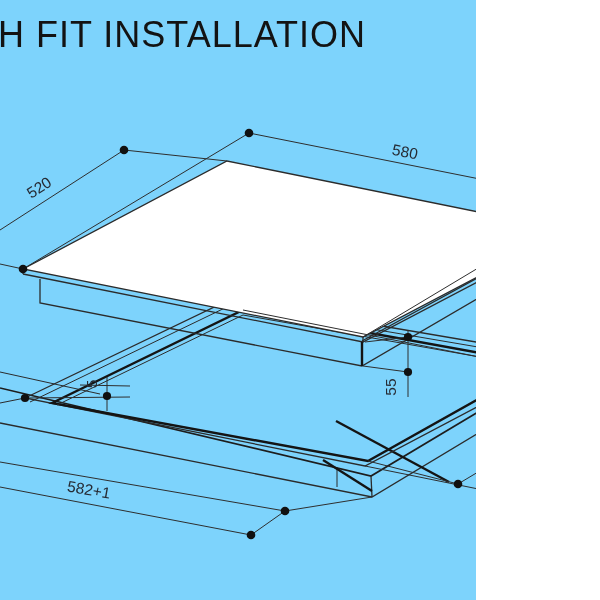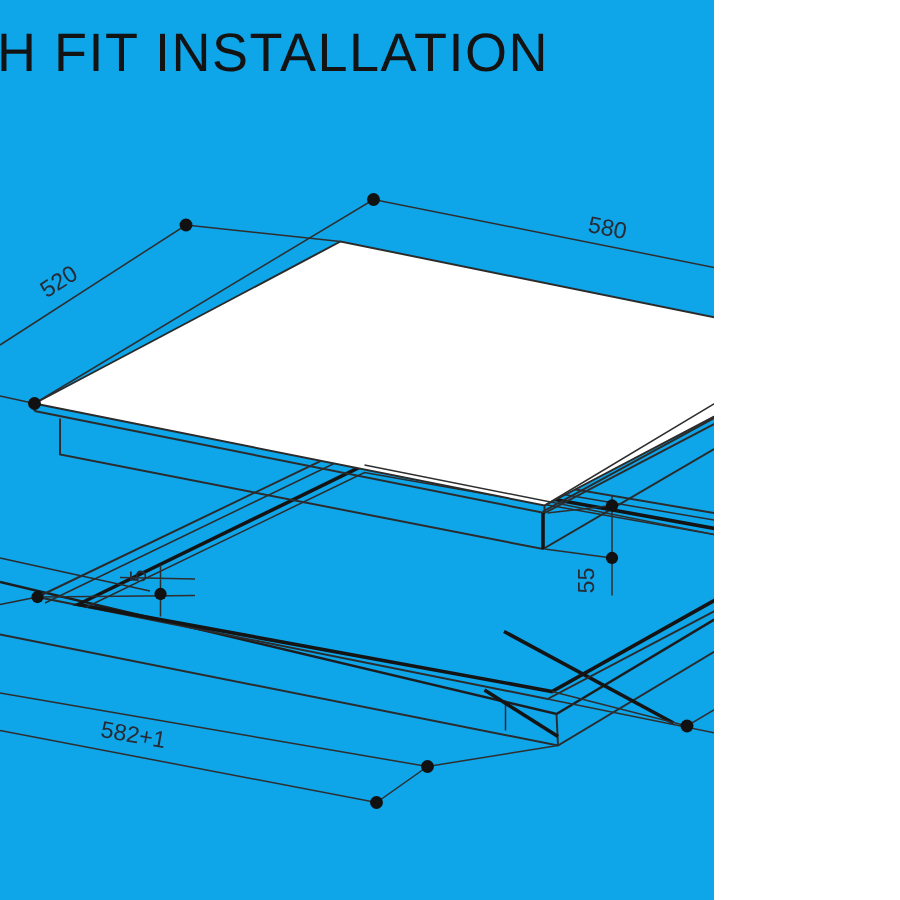--- a/index.html
+++ b/index.html
@@ -1,16 +1,16 @@
 <!DOCTYPE html>
 <html><head>
 <meta charset="utf-8">
 <style>
   html,body{margin:0;padding:0;background:#ffffff;}
-  .stage{position:relative;width:476px;height:600px;background:#0ea5e9;overflow:hidden;
+  .stage{position:relative;width:476px;height:600px;background:#7dd3fc;overflow:hidden;
          font-family:"Liberation Sans", sans-serif;}
   .title{position:absolute;left:-2px;top:16px;font-size:36px;line-height:38px;
          font-weight:400;letter-spacing:1px;color:#131313;white-space:nowrap;}
   .edge-crop{position:absolute;left:0;top:372px;width:5px;height:16px;overflow:hidden;}
   svg{position:absolute;left:0;top:0;}
   .thin   {stroke:#2b2b2b;stroke-width:1;fill:none;}
   .line   {stroke:#2b2b2b;stroke-width:1.3;fill:none;}
   .medium {stroke:#1d1d1d;stroke-width:1.7;fill:none;}
   .bold   {stroke:#141414;stroke-width:2.4;fill:none;}
   .dim    {stroke:#2e2e2e;stroke-width:1;fill:none;}

